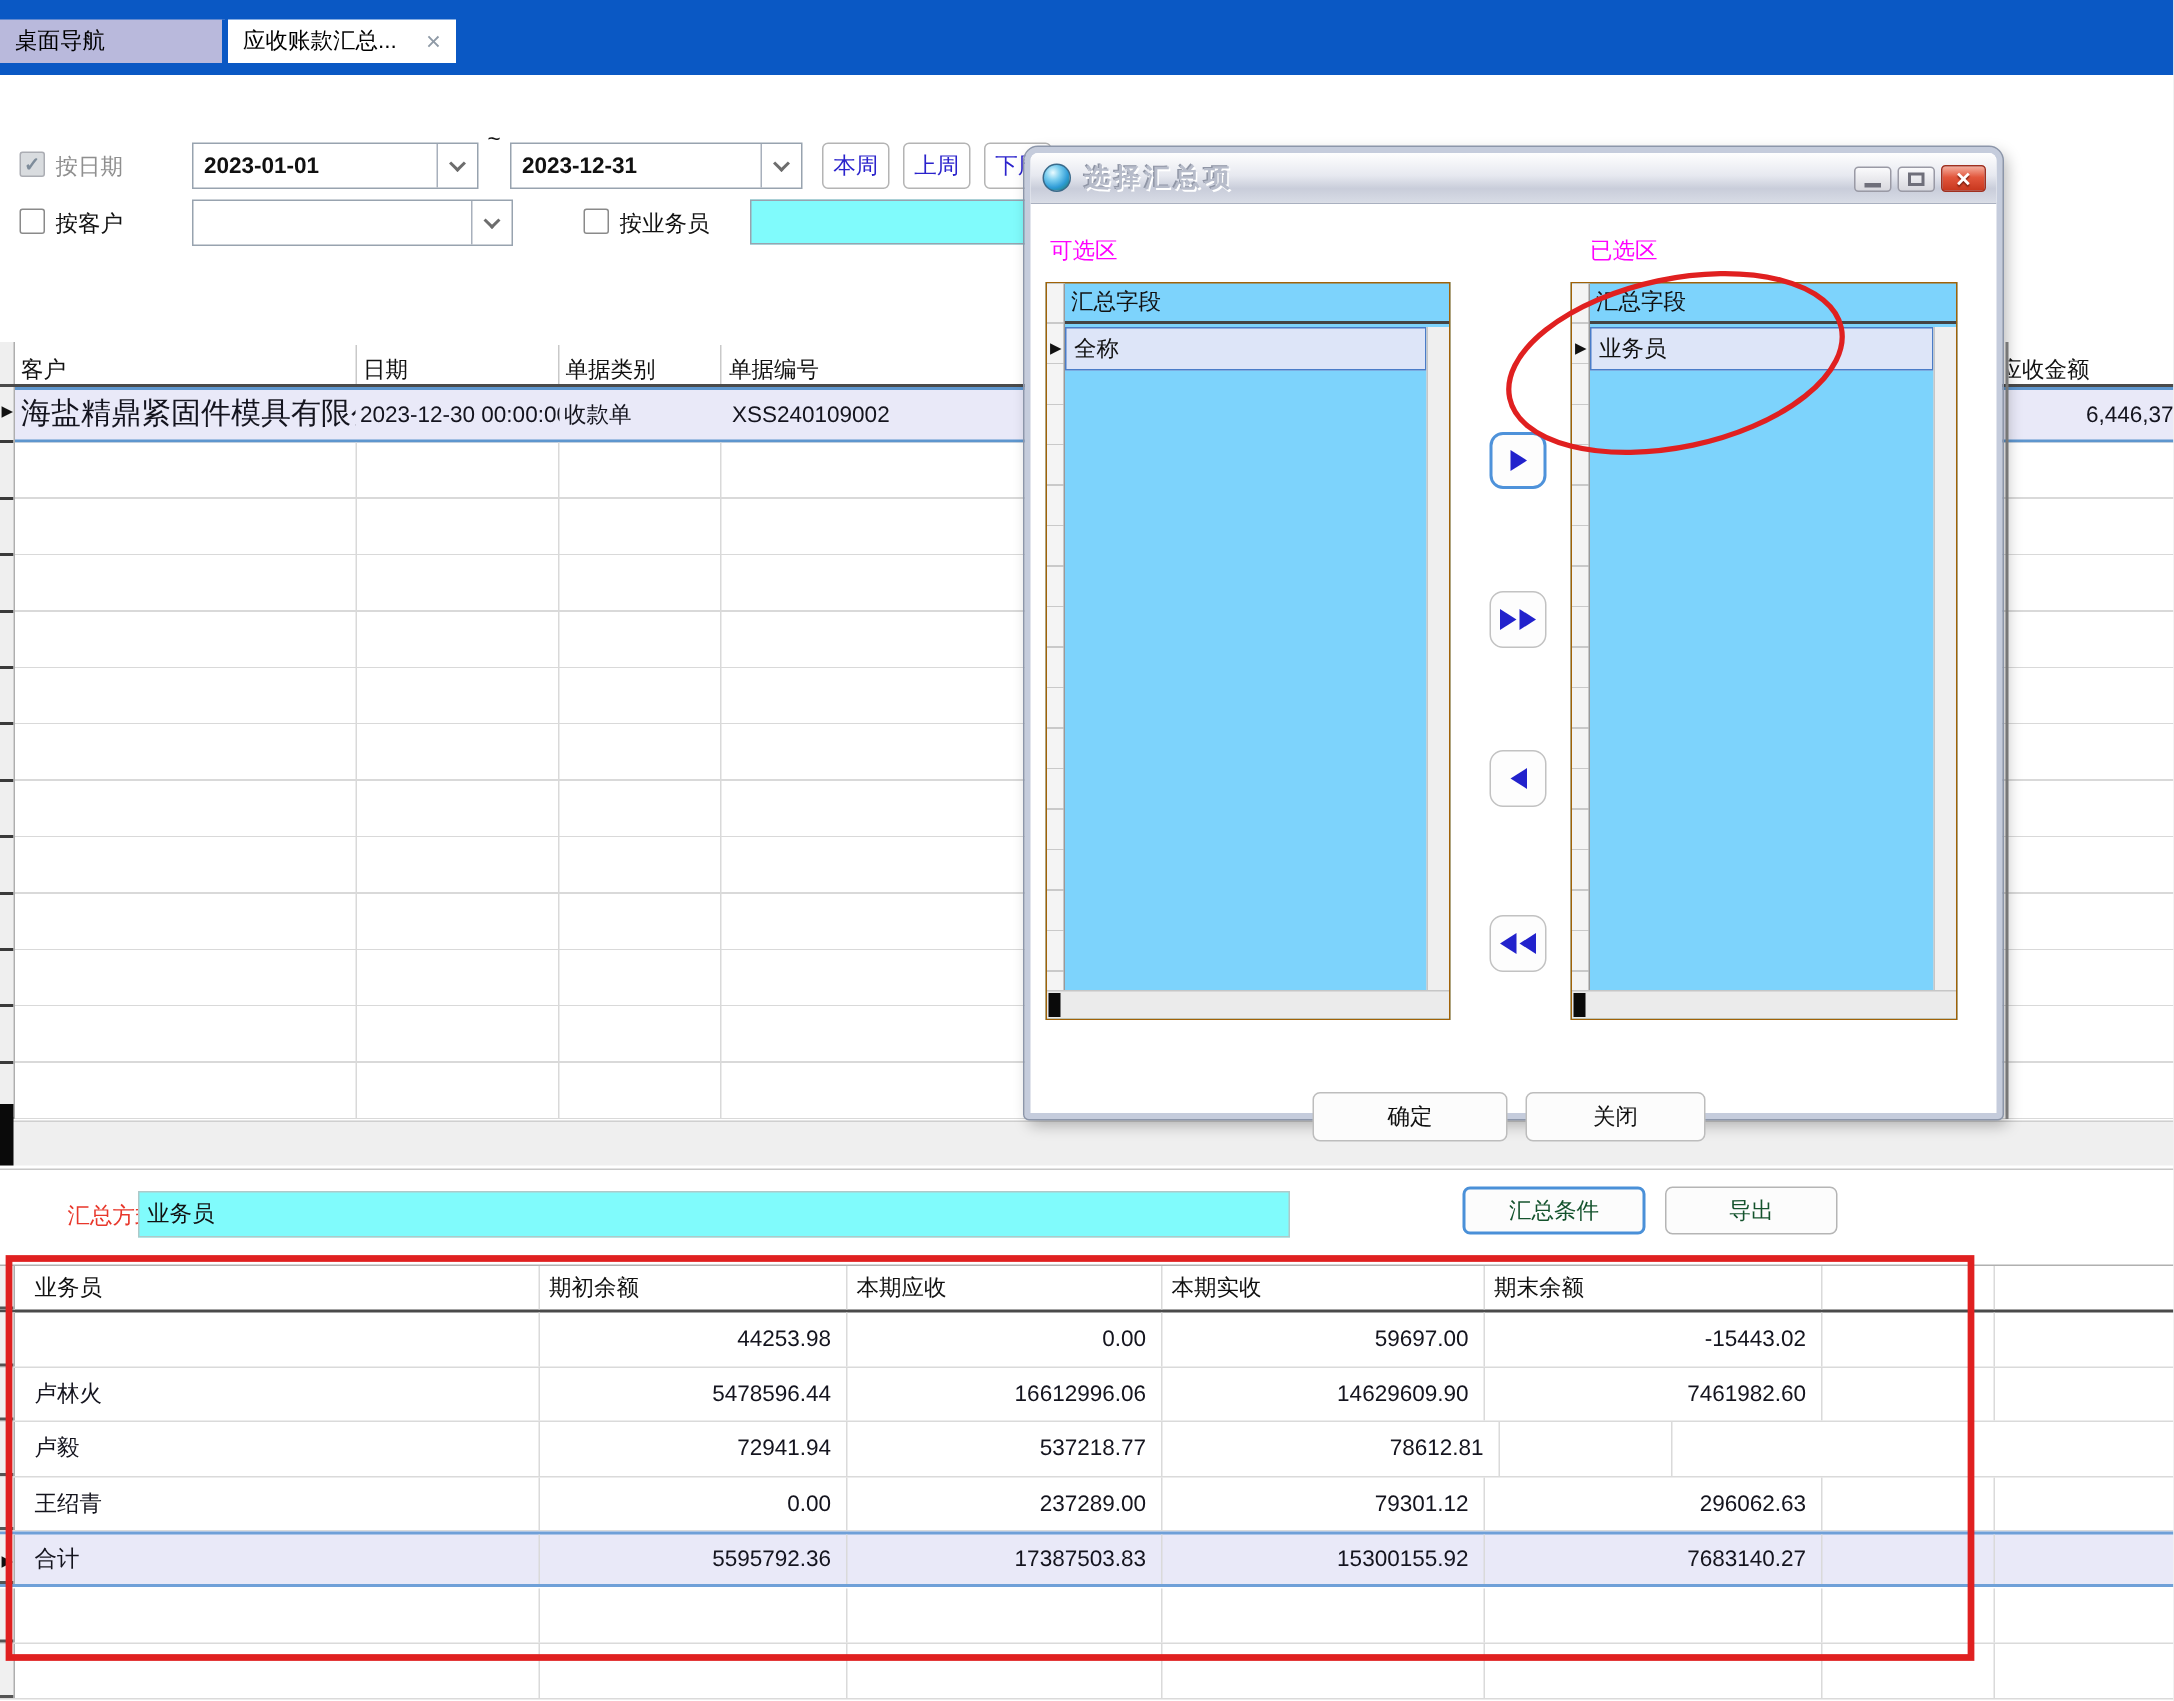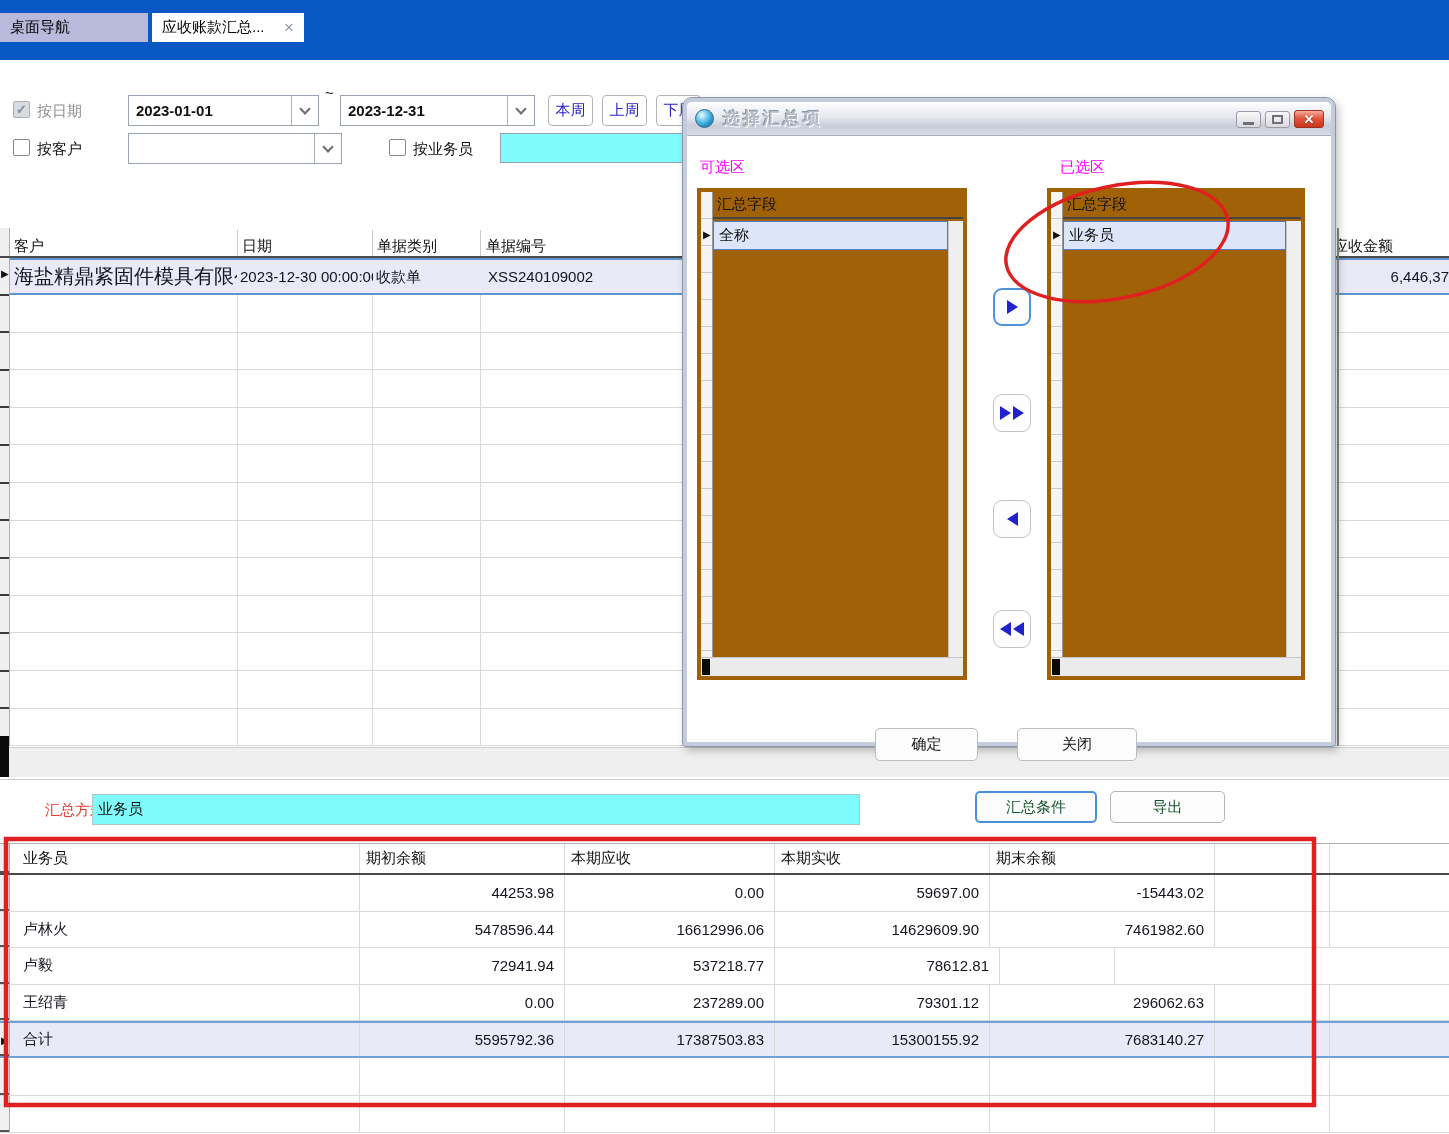--- a/index.html
+++ b/index.html
@@ -1,21 +1,21 @@
 <!DOCTYPE html>
 <html><head>
 <meta charset="utf-8">
 <style>
   * { margin:0; padding:0; box-sizing:border-box; }
   html,body { background:#e8e8e8; }
   body { font-family:"Liberation Sans", sans-serif; }
   .screen { position:relative; width:1449px; height:1134px; background:#fff; overflow:hidden; }
 
   
-  .topbar { position:absolute; left:0; top:0; width:1449px; height:60px; background:#0A58C4; }
+  .topbar { position:absolute; left:0; top:0; width:1449px; height:50px; background:#0A58C4; }
   .tab { position:absolute; top:13px; height:29px; display:flex; align-items:center; padding:0 10px; font-size:15px; color:#000; }
   .tab-inactive { left:0; width:150px; background:#B9B9DC; border-right:2px solid #0A58C4; }
   .tab-active { left:152px; width:152px; background:#fff; justify-content:space-between; }
   .tab-close { color:#8f9aa6; font-size:17px; line-height:1; margin-left:6px; }
 
   
   .cb { position:absolute; width:17px; height:17px; border:1px solid #8a8a8a; background:#fff; border-radius:2px; font-size:13px; line-height:15px; text-align:center; }
   .cb.disabled { background:#D9DCDF; border-color:#ABADB3; color:#7E8C9A; font-weight:bold; }
   .flabel { position:absolute; font-size:15px; color:#111; }
   .flabel.gray { color:#8f8f8f; }
@@ -79,21 +79,21 @@
   .dtxt { margin-left:9px; font-size:17px; font-weight:bold; letter-spacing:3px; color:#B7BCCA;
           text-shadow:1px 1px 0 #ffffff, -1px -1px 0 #8F95A5; }
   .wbtns { position:absolute; right:7px; top:8px; display:flex; gap:4px; align-items:center; }
   .wmin,.wmax { width:25px; height:17px; background:linear-gradient(#FAFAFC,#D8D8DE); border:1px solid #9A9AA5; border-radius:3px; display:flex; align-items:center; justify-content:center; }
   .wmin span { width:11px; height:3px; background:#6F6F7A; margin-top:8px; }
   .wmax span { width:11px; height:9px; border:2px solid #6F6F7A; }
   .wclose { width:30px; height:18px; background:linear-gradient(#F5AE9E,#E2563C 45%,#C8371E); border:1px solid #A03020; border-radius:3px;
             color:#fff; font-weight:bold; font-size:13px; display:flex; align-items:center; justify-content:center; text-shadow:0 1px 1px #802010; }
   .dbody { position:absolute; inset:34px 0 0 0; }
   .arealabel { position:absolute; top:22px; font-size:15px; color:#FF00FF; }
-  .dlist { position:absolute; top:52px; height:492px; background:#a16207; border:4px solid #a16207; }
+  .dlist { position:absolute; top:52px; height:492px; background:#7dd3fc; border:1px solid #a16207; }
   .lh { height:27px; border-bottom:2px solid #444; display:flex; align-items:center; padding-left:16px; font-size:15px; color:#111; }
   .lmark { position:absolute; left:0; top:0; bottom:19px; width:12px; background:#F4F4F4; border-right:1px solid #999;
            background-image:repeating-linear-gradient(to bottom, transparent 0 26px, #C9C9C9 26px 27px); }
   .litem { position:absolute; left:12px; right:15px; top:29px; height:29px; background:#DDE5F8; border:1px solid #4A7CC8;
            display:flex; align-items:center; padding-left:5px; font-size:15px; color:#111; }
   .lmarker { position:absolute; left:2px; top:37px; font-size:10px; color:#111; z-index:2; }
   .vsb { position:absolute; right:0; top:29px; bottom:19px; width:15px; background:#EFEFEF; border-left:1px solid #C6C6C6; }
   .hsb { position:absolute; left:0; right:0; bottom:0; height:19px; background:#EBEBEB; border-top:1px solid #C6C6C6; }
   .hsb .thumb { position:absolute; left:1px; top:1px; bottom:1px; width:8px; background:#0a0a0a; }
   .tbtn { position:absolute; left:306px; width:38px; height:38px; background:#FDFDFD; border:1px solid #C2C2C2; border-radius:9px;
@@ -344,21 +344,21 @@
           <span class="tri-r"></span>
         </div>
       <div class="tbtn" style="top:364px;">
           <span class="tri-l"></span>
         </div>
       <div class="tbtn" style="top:474px;">
           <span class="tri-l"></span>
           <span class="tri-l"></span>
         </div>
 
-      <div class="dbtn" style="left:188px; width:103px;">
+      <div class="dbtn" style="left:188px; width:130px;">
           <span>确定</span>
         </div>
       <div class="dbtn" style="left:330px; width:120px;">
           <span>关闭</span>
         </div>
     </div>
   </div>
 
   <svg class="anno" viewBox="0 0 1449 1134">
     <ellipse cx="1117" cy="242" rx="113" ry="56" fill="none" stroke="#E02020" stroke-width="3.5" transform="rotate(-12 1117 242)"></ellipse>

